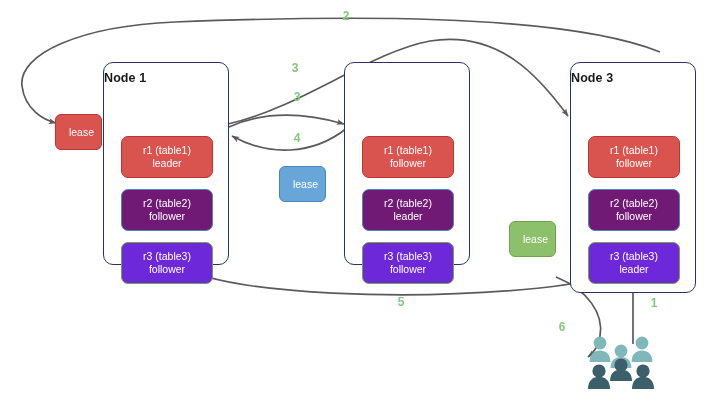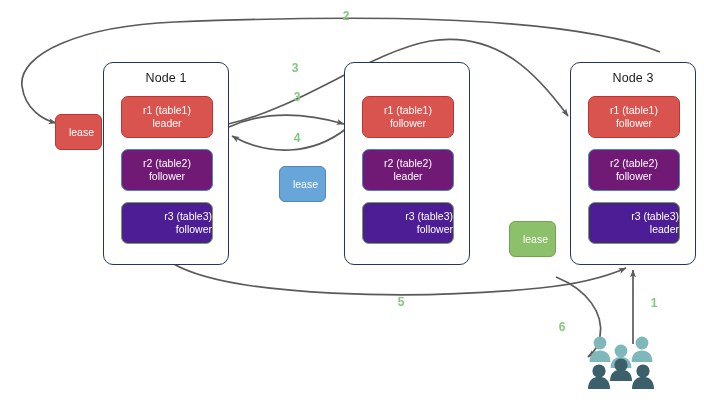--- a/index.html
+++ b/index.html
@@ -30,55 +30,54 @@
     box-sizing: border-box;
     border: 1.6px solid #24365f;
     border-radius: 10px;
     background: #ffffff;
   }
   .node-title {
     position: absolute;
     left: 0;
     right: 0;
     top: 8px;
-    text-align: center;
     font-size: 12.5px;
-    font-weight: normal;
+    font-weight: bold;
     color: #1a1a1a;
     letter-spacing: 0.1px;
   }
   .replica {
     position: absolute;
     box-sizing: border-box;
     border-radius: 7px;
     display: flex;
     flex-direction: column;
     align-items: center;
     justify-content: center;
     color: #ffffff;
     font-size: 10.5px;
     line-height: 13.5px;
     text-align: center;
+    margin-top: 40px;
   }
   .replica .rl {
     display: block;
     white-space: nowrap;
   }
   .rep-red {
     background: #d9534f;
     border: 1.4px solid #c0332f;
   }
   .rep-blue {
     background: #701a75;
     border: 1.4px solid #4a87bd;
   }
   .rep-green {
-    background: #4c1d95;
+    background: #6d28d9;
     border: 1.4px solid #6fa44d;
-    align-items: flex-end;
   }
   .lease {
     position: absolute;
     box-sizing: border-box;
     border-radius: 6px;
     display: flex;
     align-items: center;
     justify-content: center;
     color: #ffffff;
     font-size: 10.5px;
@@ -155,21 +154,21 @@
     <div class="replica rep-blue" style="left:17px; top:86px; width:92px; height:42px;">
       <span class="rl">r2 (table2)</span>
       <span class="rl">leader</span>
     </div>
     <div class="replica rep-green" style="left:17px; top:139px; width:92px; height:42px;">
       <span class="rl">r3 (table3)</span>
       <span class="rl">follower</span>
     </div>
   </div>
 
-  <div class="node-box" style="left:570px; top:62px; width:126px; height:203px;padding-left:46px;">
+  <div class="node-box" style="left:570px; top:62px; width:126px; height:231px;padding-left:46px;">
     <div class="node-title">Node 3</div>
     <div class="replica rep-red" style="left:17px; top:33px; width:92px; height:42px;">
       <span class="rl">r1 (table1)</span>
       <span class="rl">follower</span>
     </div>
     <div class="replica rep-blue" style="left:17px; top:86px; width:92px; height:42px;">
       <span class="rl">r2 (table2)</span>
       <span class="rl">follower</span>
     </div>
     <div class="replica rep-green" style="left:17px; top:139px; width:92px; height:42px;">

